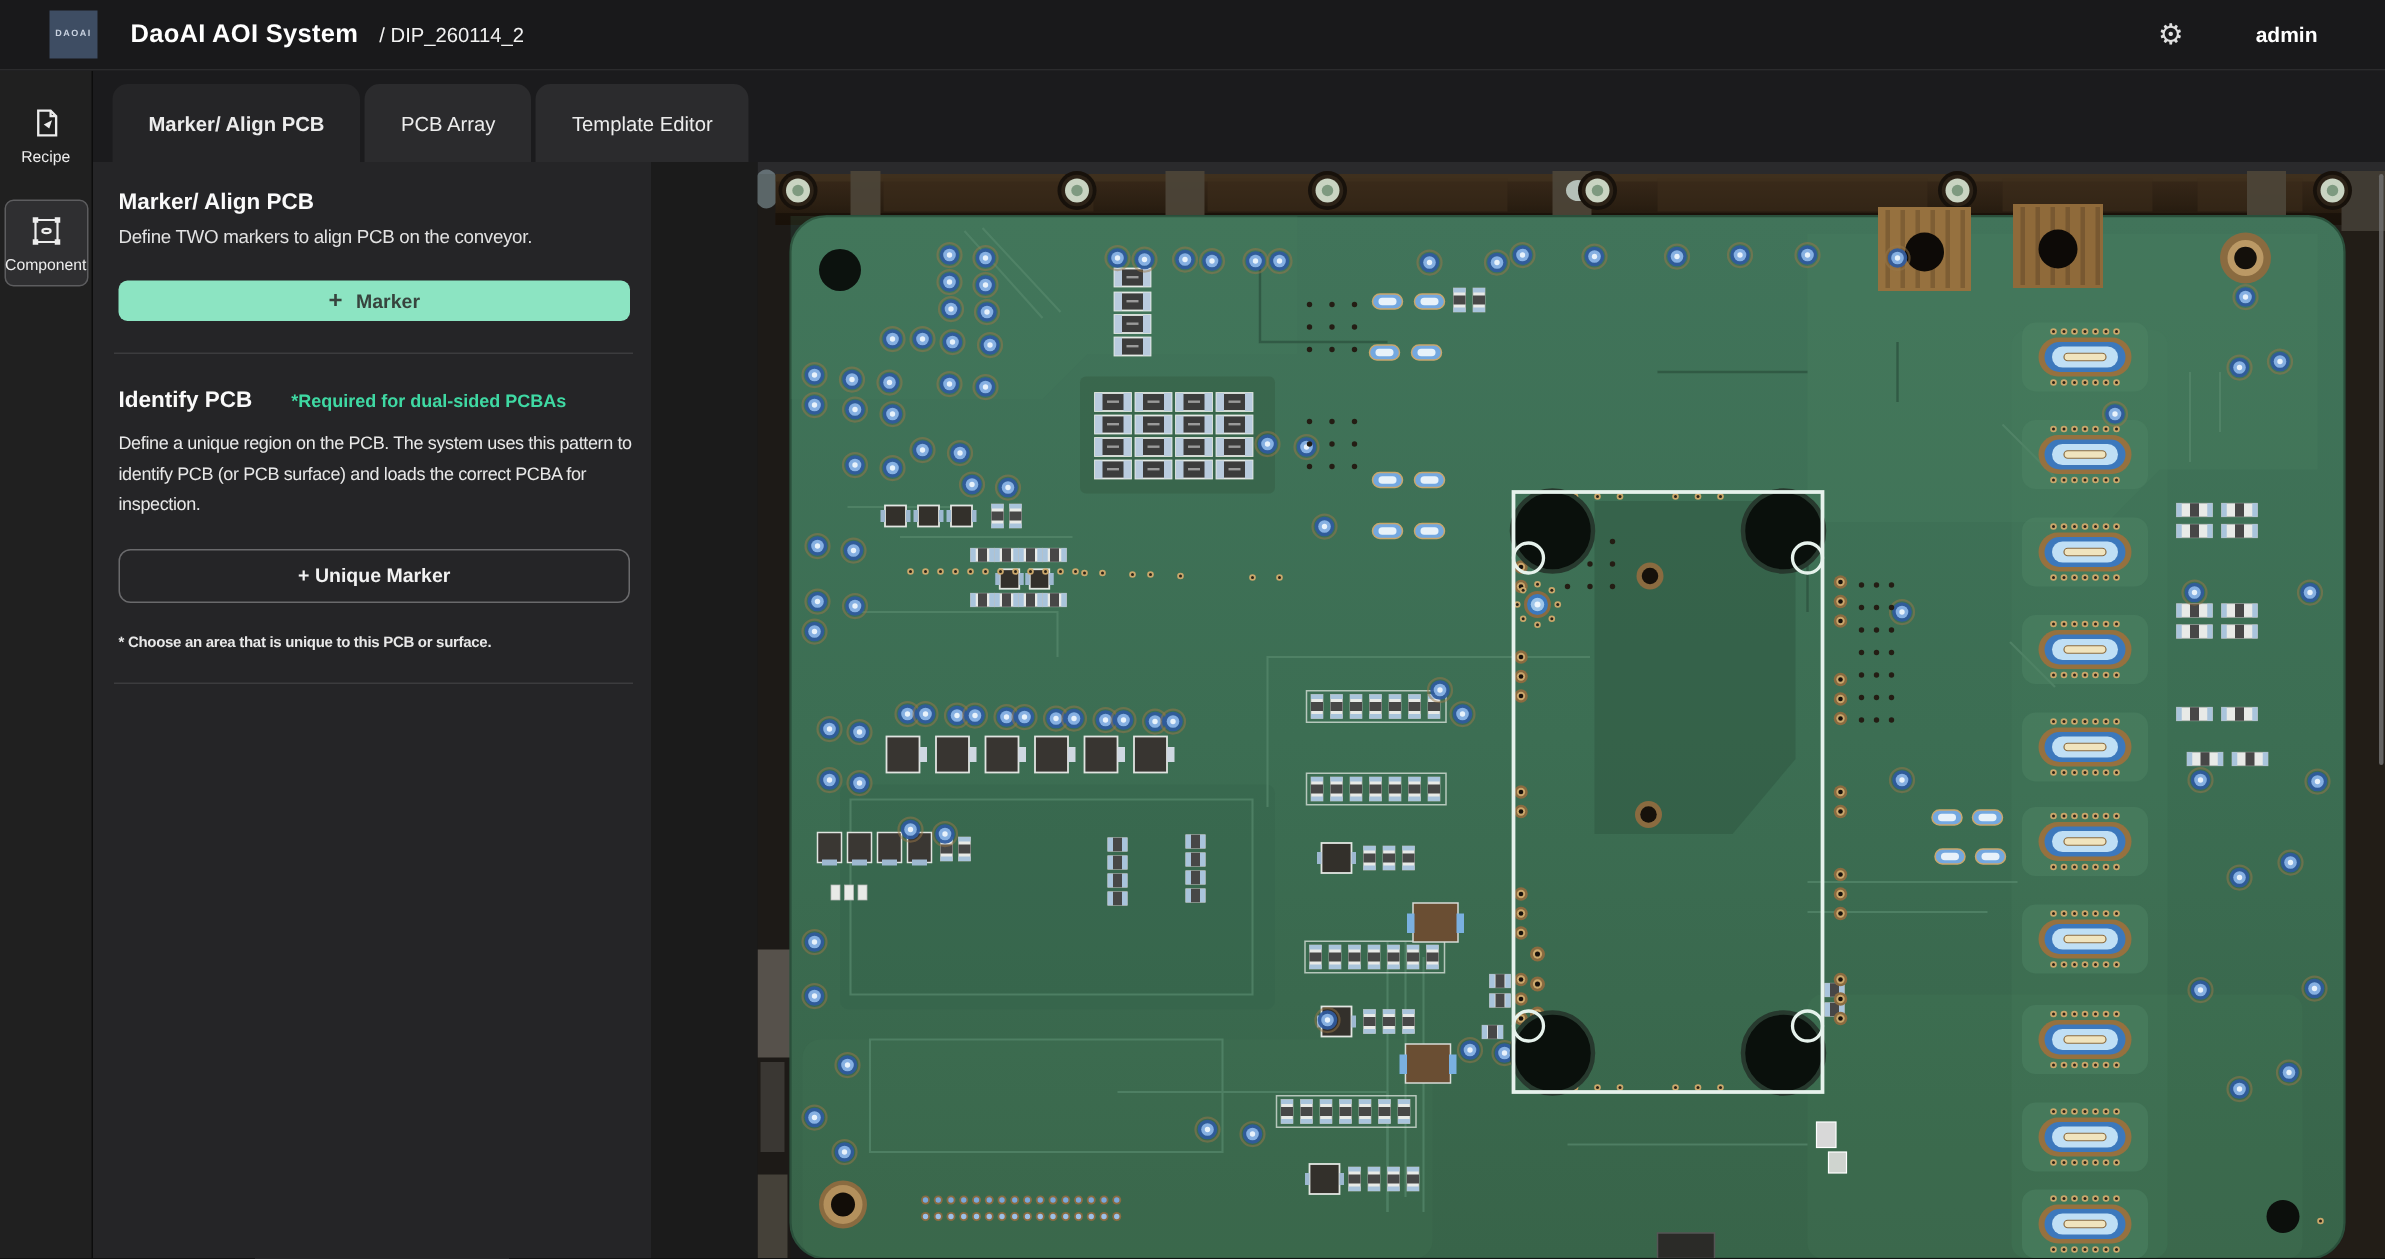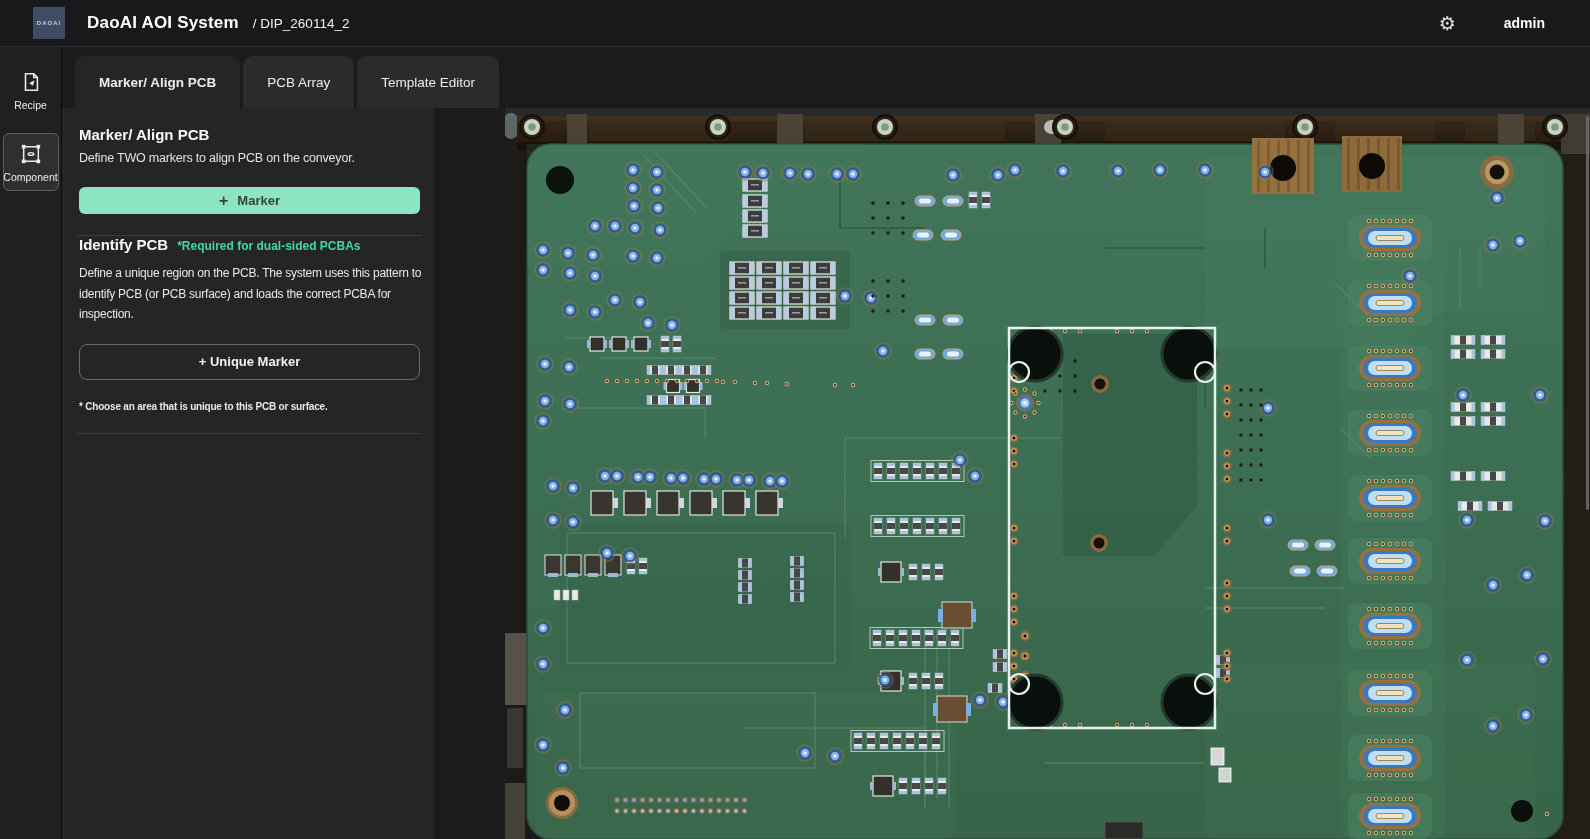--- a/index.html
+++ b/index.html
@@ -57,21 +57,21 @@
   .panel-title { font-size:15px; font-weight:bold; color:#fafafa; }
   .panel-desc { margin-top:8px; font-size:12.5px; letter-spacing:-.2px; color:#e2e2e2; }
   .btn-mint {
     margin-top:22px; width:100%; height:27px; border:none; border-radius:6px;
     background:#8ce4c2; color:#37443e; font-size:13px; font-weight:600;
     font-family:"Liberation Sans",sans-serif;
     display:flex; align-items:center; justify-content:center; gap:9px; cursor:pointer;
   }
   .btn-mint .plus { font-size:16px; font-weight:bold; line-height:1; }
   .divider { height:1px; background:#3c3c3e; margin:21px -2px 0 -3px; }
-  .identify-head { display:flex; align-items:baseline; gap:9px; }
+  .identify-head { margin-top:22px; display:flex; align-items:baseline; gap:26px; }
   .required-note { font-size:12px; font-weight:bold; color:#3fd9a3;text-align:center; }
   .identify-desc { margin-top:10px; font-size:12px; letter-spacing:-.25px; line-height:1.72; color:#e8e8e8; width:345px; }
   .btn-outline {
     margin-top:19px; width:100%; height:36px; border:1px solid #6a6a6c; border-radius:8px;
     background:transparent; color:#f2f2f2; font-size:13px; font-weight:bold;
     font-family:"Liberation Sans",sans-serif; cursor:pointer;
   }
   .footnote { margin-top:21px; font-size:10px; letter-spacing:-.2px; font-weight:600; color:#e8e8e8; }
   
   #viewer {

